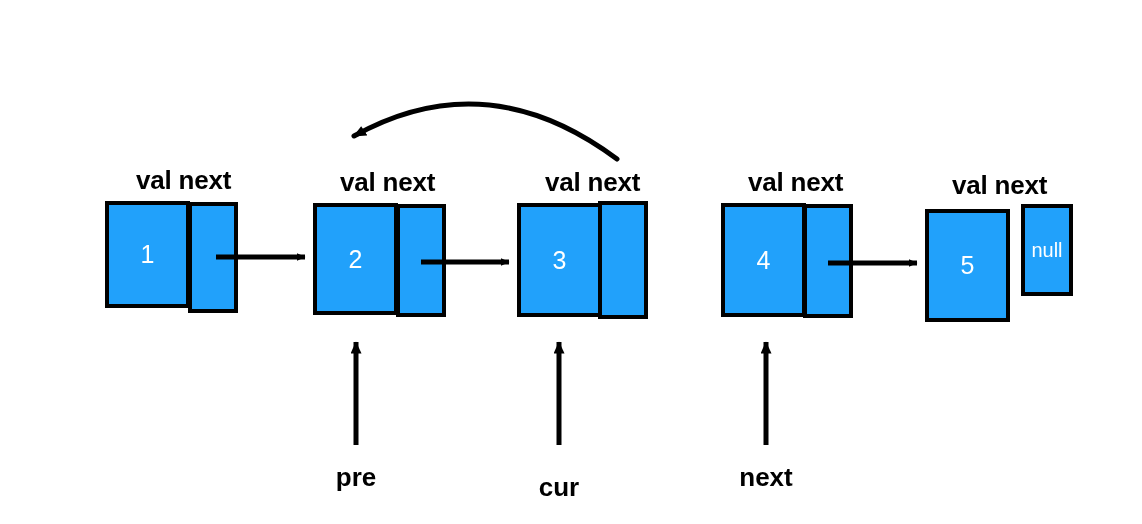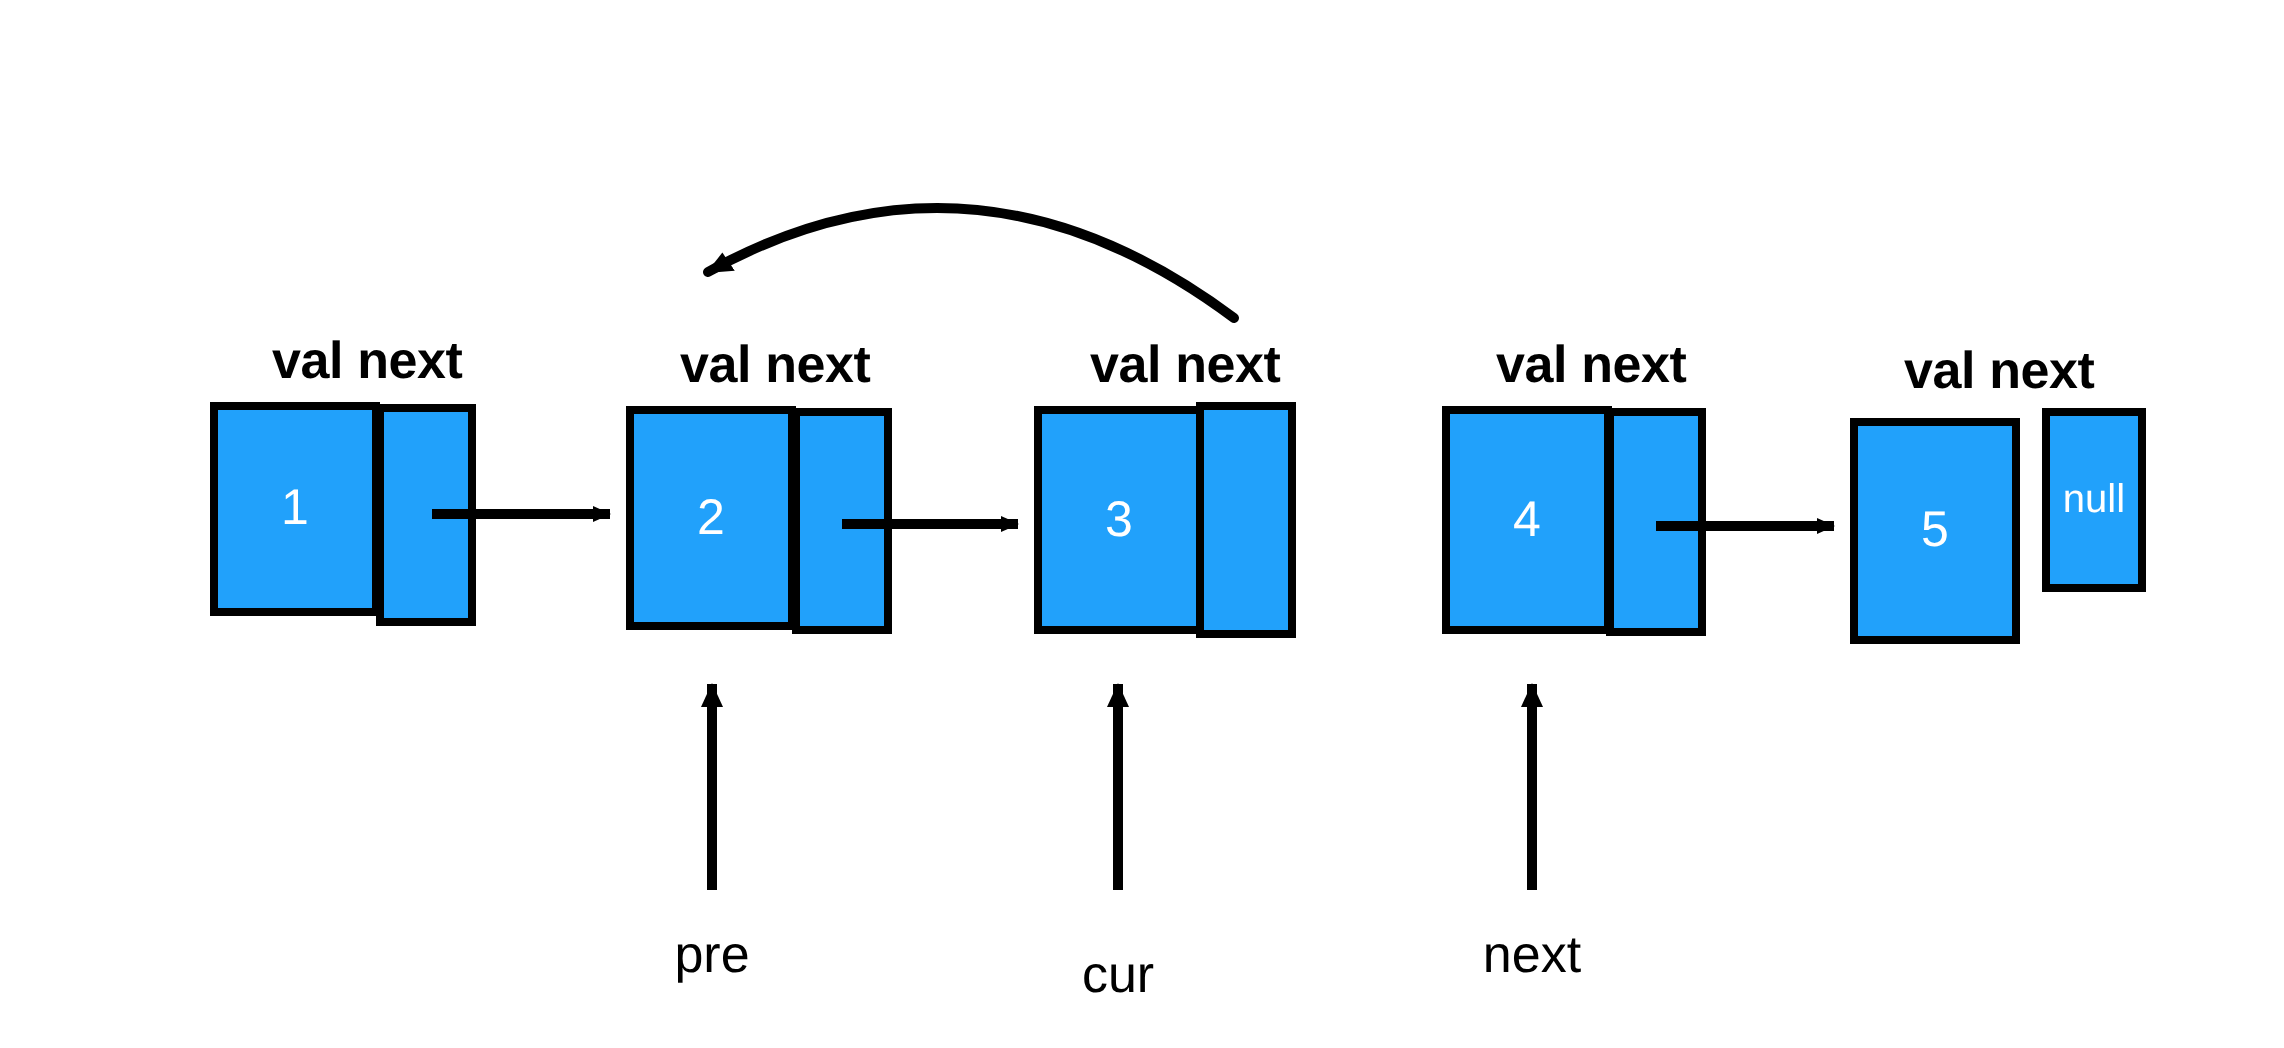--- a/index.html
+++ b/index.html
@@ -44,21 +44,21 @@
     font-size: 25px;
     font-weight: normal;
     line-height: 1;
     user-select: none;
   }
   .cell-text.small {
     font-size: 20px;
   }
   .ptr-label {
     position: absolute;
-    font-weight: normal;
+    font-weight: bold;
     font-size: 26px;
     color: #000000;
     white-space: nowrap;
     transform: translateX(-50%);
   }
   svg.overlay {
     position: absolute;
     left: 0;
     top: 0;
     width: 1142px;

